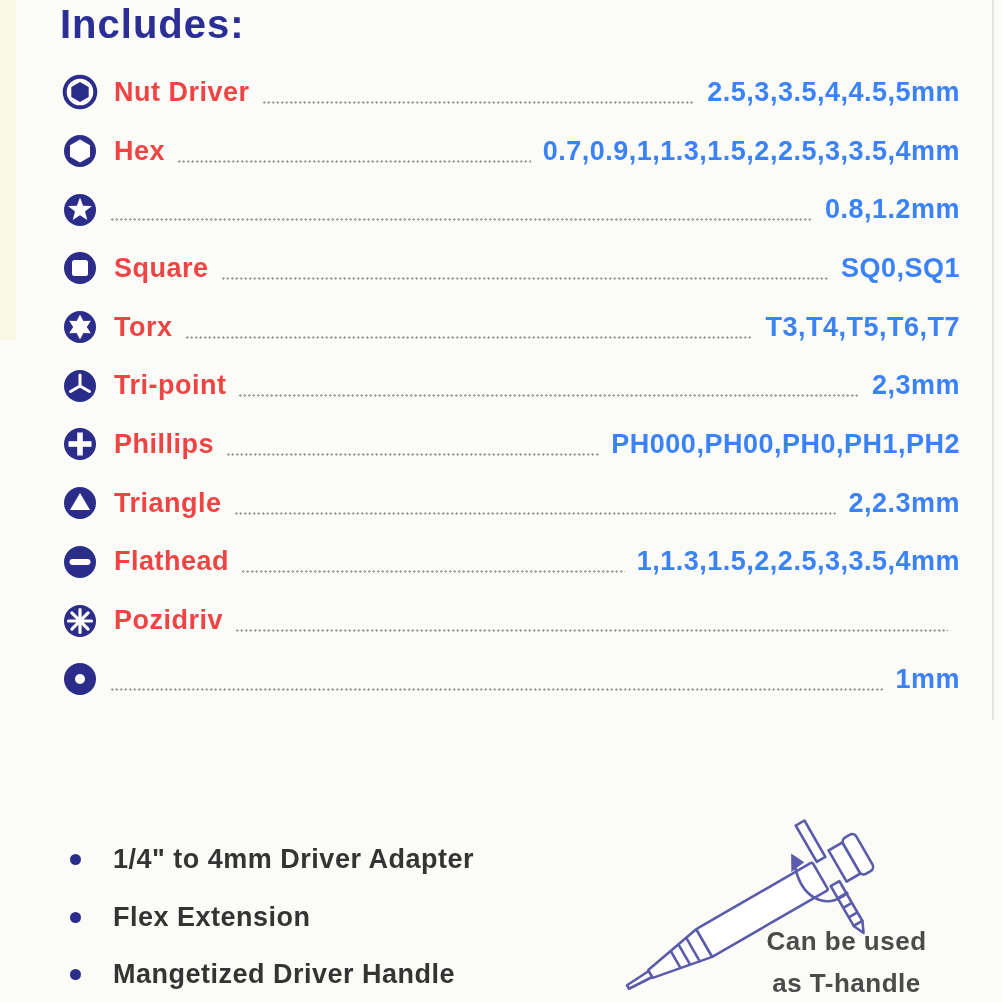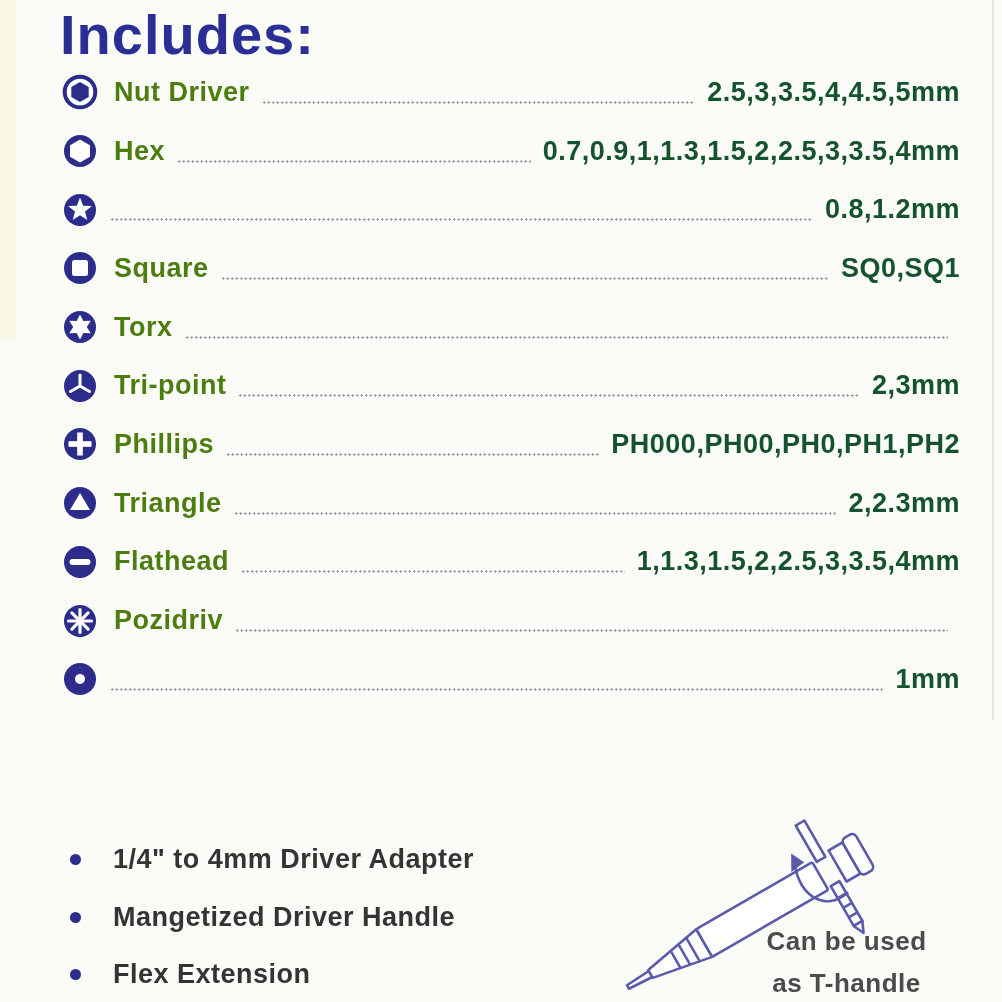--- a/index.html
+++ b/index.html
@@ -8,34 +8,34 @@
     background:#fbfbf8;
     font-family:"Liberation Sans",sans-serif;
     font-weight:bold;
   }
   
   .edge-right{position:absolute;right:8px;top:0;width:2px;height:720px;background:#e4e4e2;}
   .edge-left{position:absolute;left:0;top:0;width:16px;height:340px;background:#f7f6dd;opacity:.7;}
 
   .title{
     position:absolute;left:60px;top:2px;margin:0;
-    font-size:56px;letter-spacing:1px;color:#2b2f95;
+    font-size:40px;letter-spacing:1px;color:#2b2f95;
   }
 
   .rows{position:absolute;left:62px;top:63px;right:42px;}
   .row{height:58.7px;display:flex;align-items:center;}
   .icon{width:36px;height:36px;flex:0 0 36px;display:inline-block;}
   .icon svg{width:36px;height:36px;display:block;}
-  .label{margin-left:16px;font-size:27px;color:#4d7c0f;letter-spacing:.5px;white-space:nowrap;}
+  .label{margin-left:16px;font-size:27px;color:#ef4444;letter-spacing:.5px;white-space:nowrap;}
   .leader{
     flex:1;height:3px;margin:0 12px;transform:translateY(10px);
     background-image:radial-gradient(circle,#989898 1.1px,transparent 1.3px);
     background-size:4.5px 3px;background-repeat:repeat-x;background-position:left center;
   }
-  .value{font-size:27px;color:#14532d;letter-spacing:.5px;white-space:nowrap;}
+  .value{font-size:27px;color:#3b82f6;letter-spacing:.5px;white-space:nowrap;}
 
   .extras{position:absolute;left:70px;top:831px;list-style:none;margin:0;padding:0;}
   .extras li{display:flex;align-items:center;height:57.5px;}
   .bullet{width:11px;height:11px;border-radius:50%;background:#2c2c8a;margin-right:32px;flex:0 0 11px;}
   .extra-label{font-size:27px;color:#343434;letter-spacing:.5px;white-space:nowrap;}
 
   .driver-art{position:absolute;left:596px;top:812px;width:395px;height:195px;}
 
   .caption{
     position:absolute;right:38px;top:920px;width:235px;text-align:center;
@@ -96,20 +96,21 @@
     </div>
     <div class="row">
       <span class="icon">
         <svg viewBox="0 0 36 36">
           <circle cx="18" cy="18" r="16" fill="#2c2c8a"></circle>
           <polygon points="18.0,5.5 21.4,12.1 28.8,11.8 24.8,18.0 28.8,24.3 21.4,23.9 18.0,30.5 14.6,23.9 7.2,24.3 11.2,18.0 7.2,11.7 14.6,12.1" fill="#fff"></polygon>
         </svg>
       </span>
       <span class="label">Torx</span>
       <span class="leader"></span>
+      <span class="value">T3,T4,T5,T6,T7</span>
     </div>
     <div class="row">
       <span class="icon">
         <svg viewBox="0 0 36 36">
           <circle cx="18" cy="18" r="16" fill="#2c2c8a"></circle>
           <g stroke="#fff" stroke-width="3" stroke-linecap="round">
             <line x1="18" y1="18" x2="18" y2="7"></line>
             <line x1="18" y1="18" x2="27.5" y2="23.5"></line>
             <line x1="18" y1="18" x2="8.5" y2="23.5"></line>
           </g>
@@ -180,25 +181,25 @@
     </div>
   </div>
 
 <ul class="extras">
     <li>
       <span class="bullet"></span>
       <span class="extra-label">1/4" to 4mm Driver Adapter</span>
     </li>
     <li>
       <span class="bullet"></span>
-      <span class="extra-label">Mangetized Driver Handle</span>
+      <span class="extra-label">Flex Extension</span>
     </li>
     <li>
       <span class="bullet"></span>
-      <span class="extra-label">Flex Extension</span>
+      <span class="extra-label">Mangetized Driver Handle</span>
     </li>
   </ul>
 
 <svg class="driver-art" viewBox="0 0 395 195">
   <g transform="translate(32,175) rotate(-30)" stroke="#5b5bab" stroke-width="2.6" fill="#ffffff" stroke-linejoin="round">
 
     <rect x="226" y="-56" width="10" height="42"></rect>
     <rect x="226" y="14" width="10" height="46"></rect>
     <line x1="226" y1="28" x2="236" y2="28"></line>
     <line x1="226" y1="39" x2="236" y2="39"></line>

